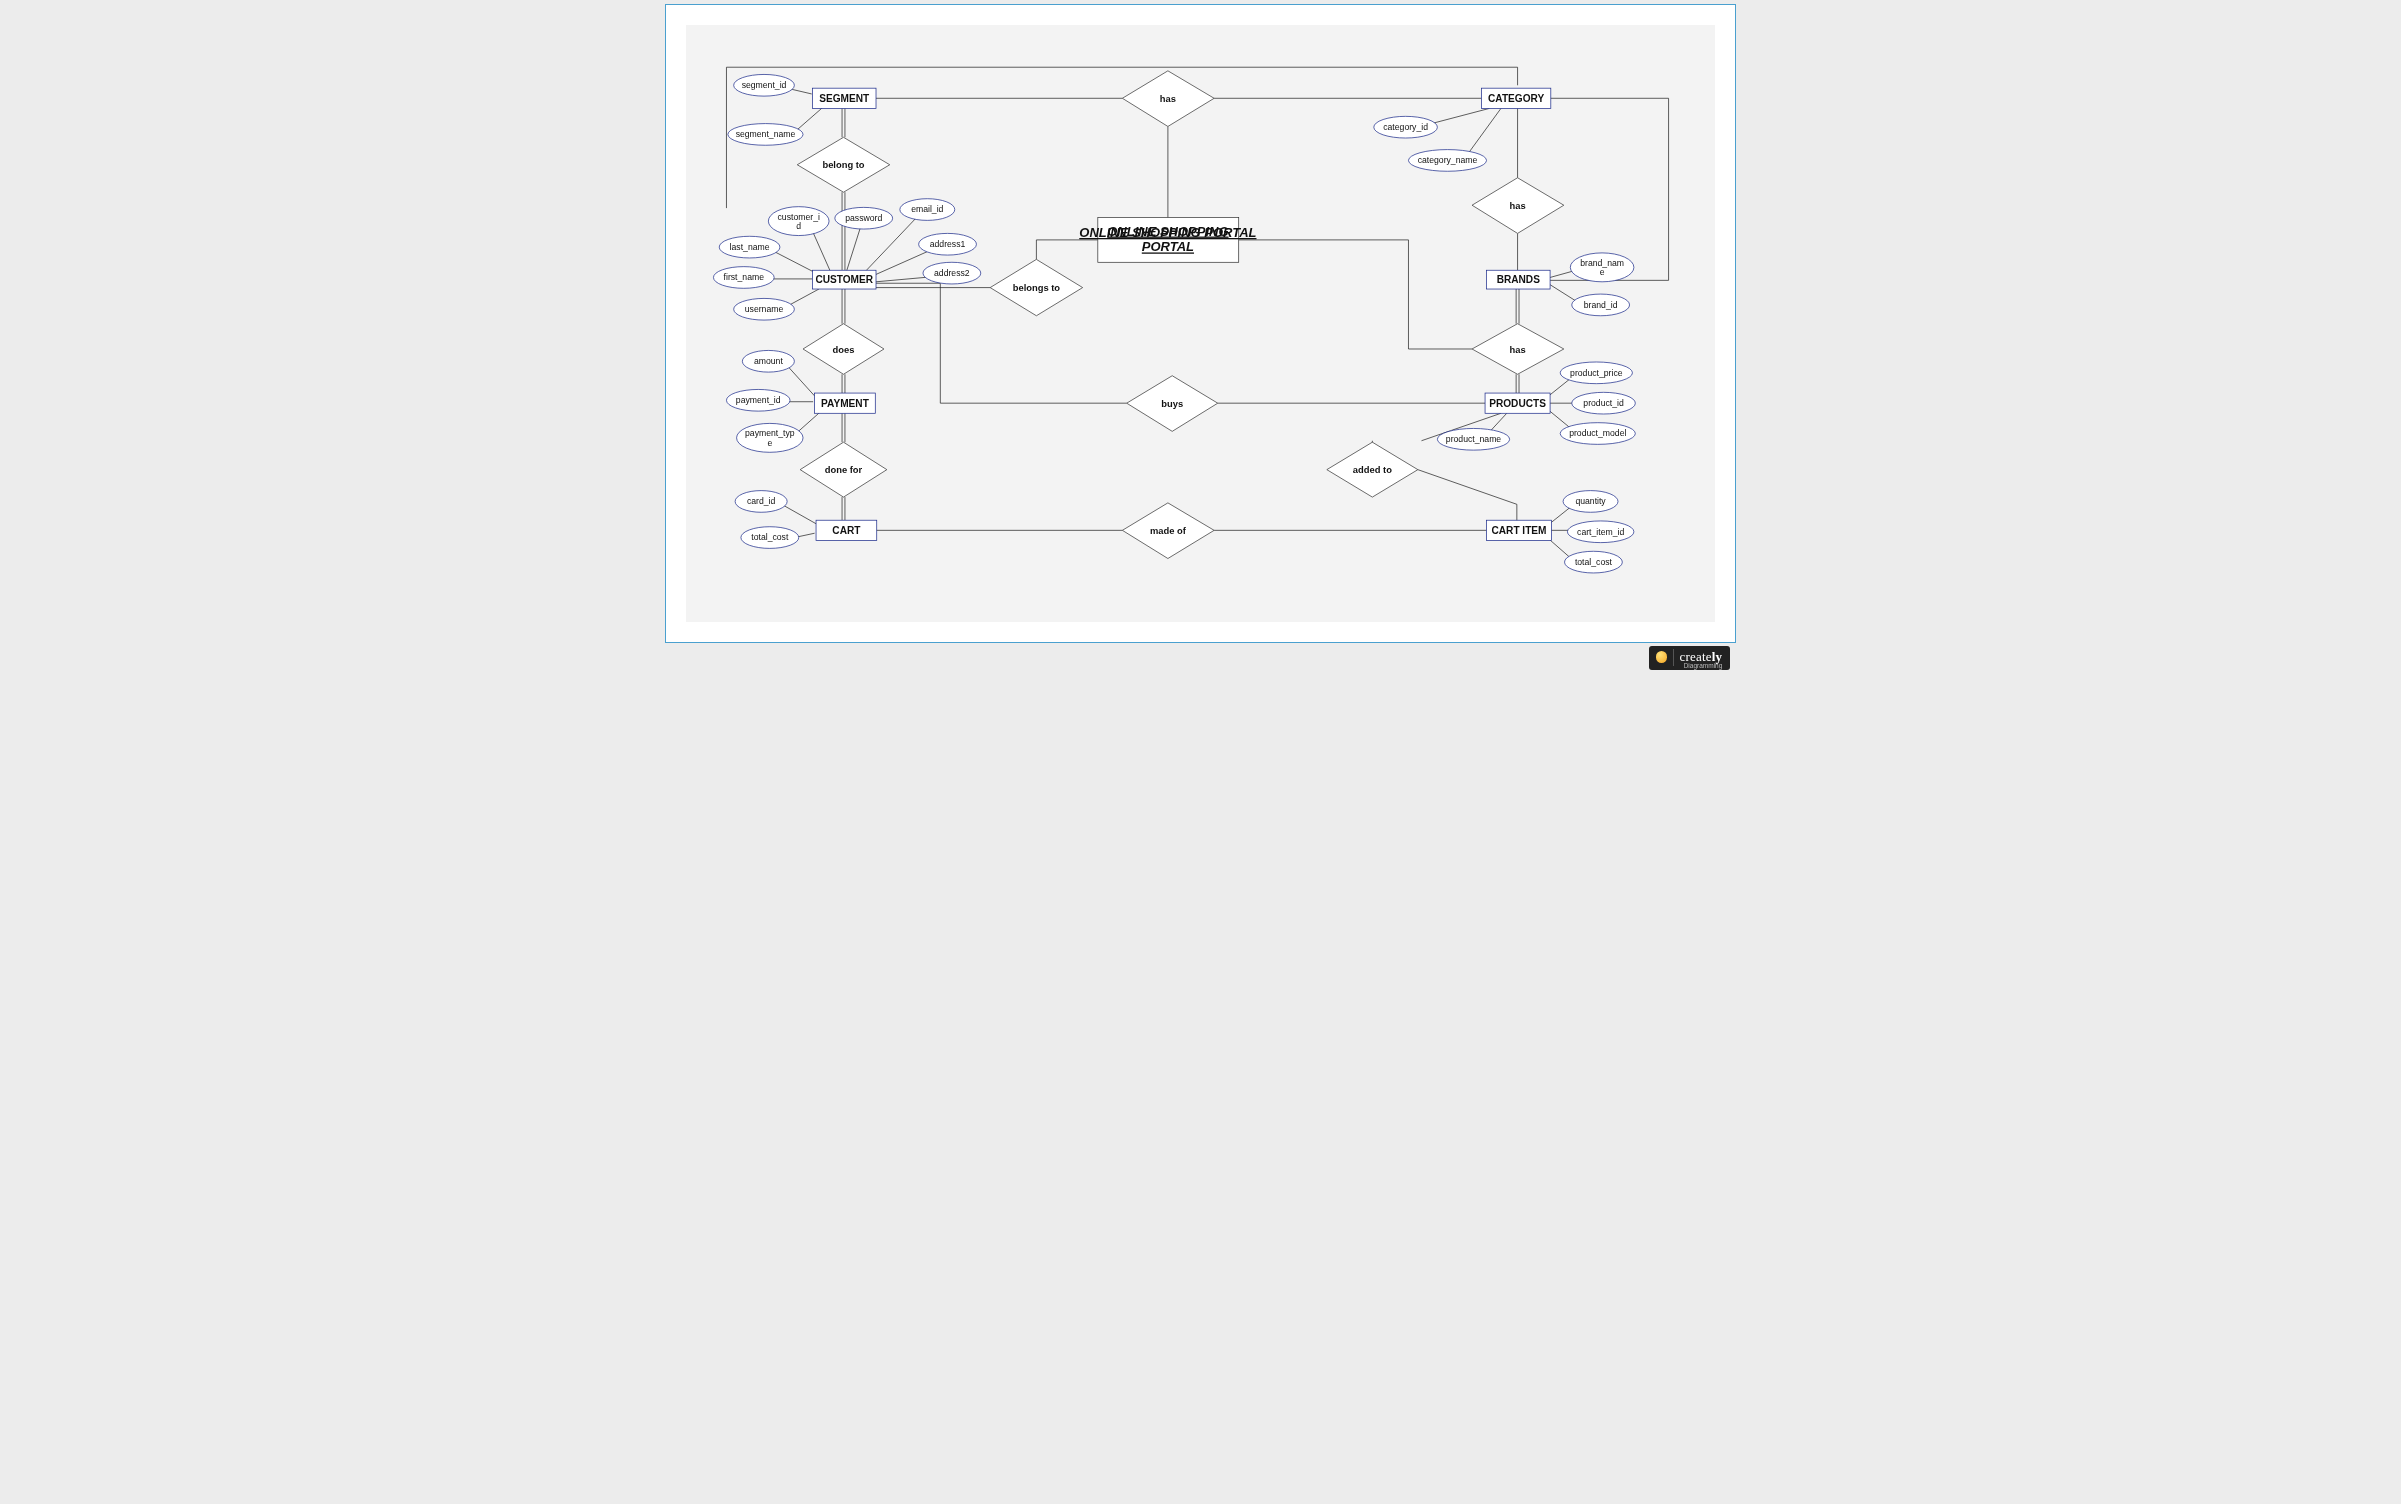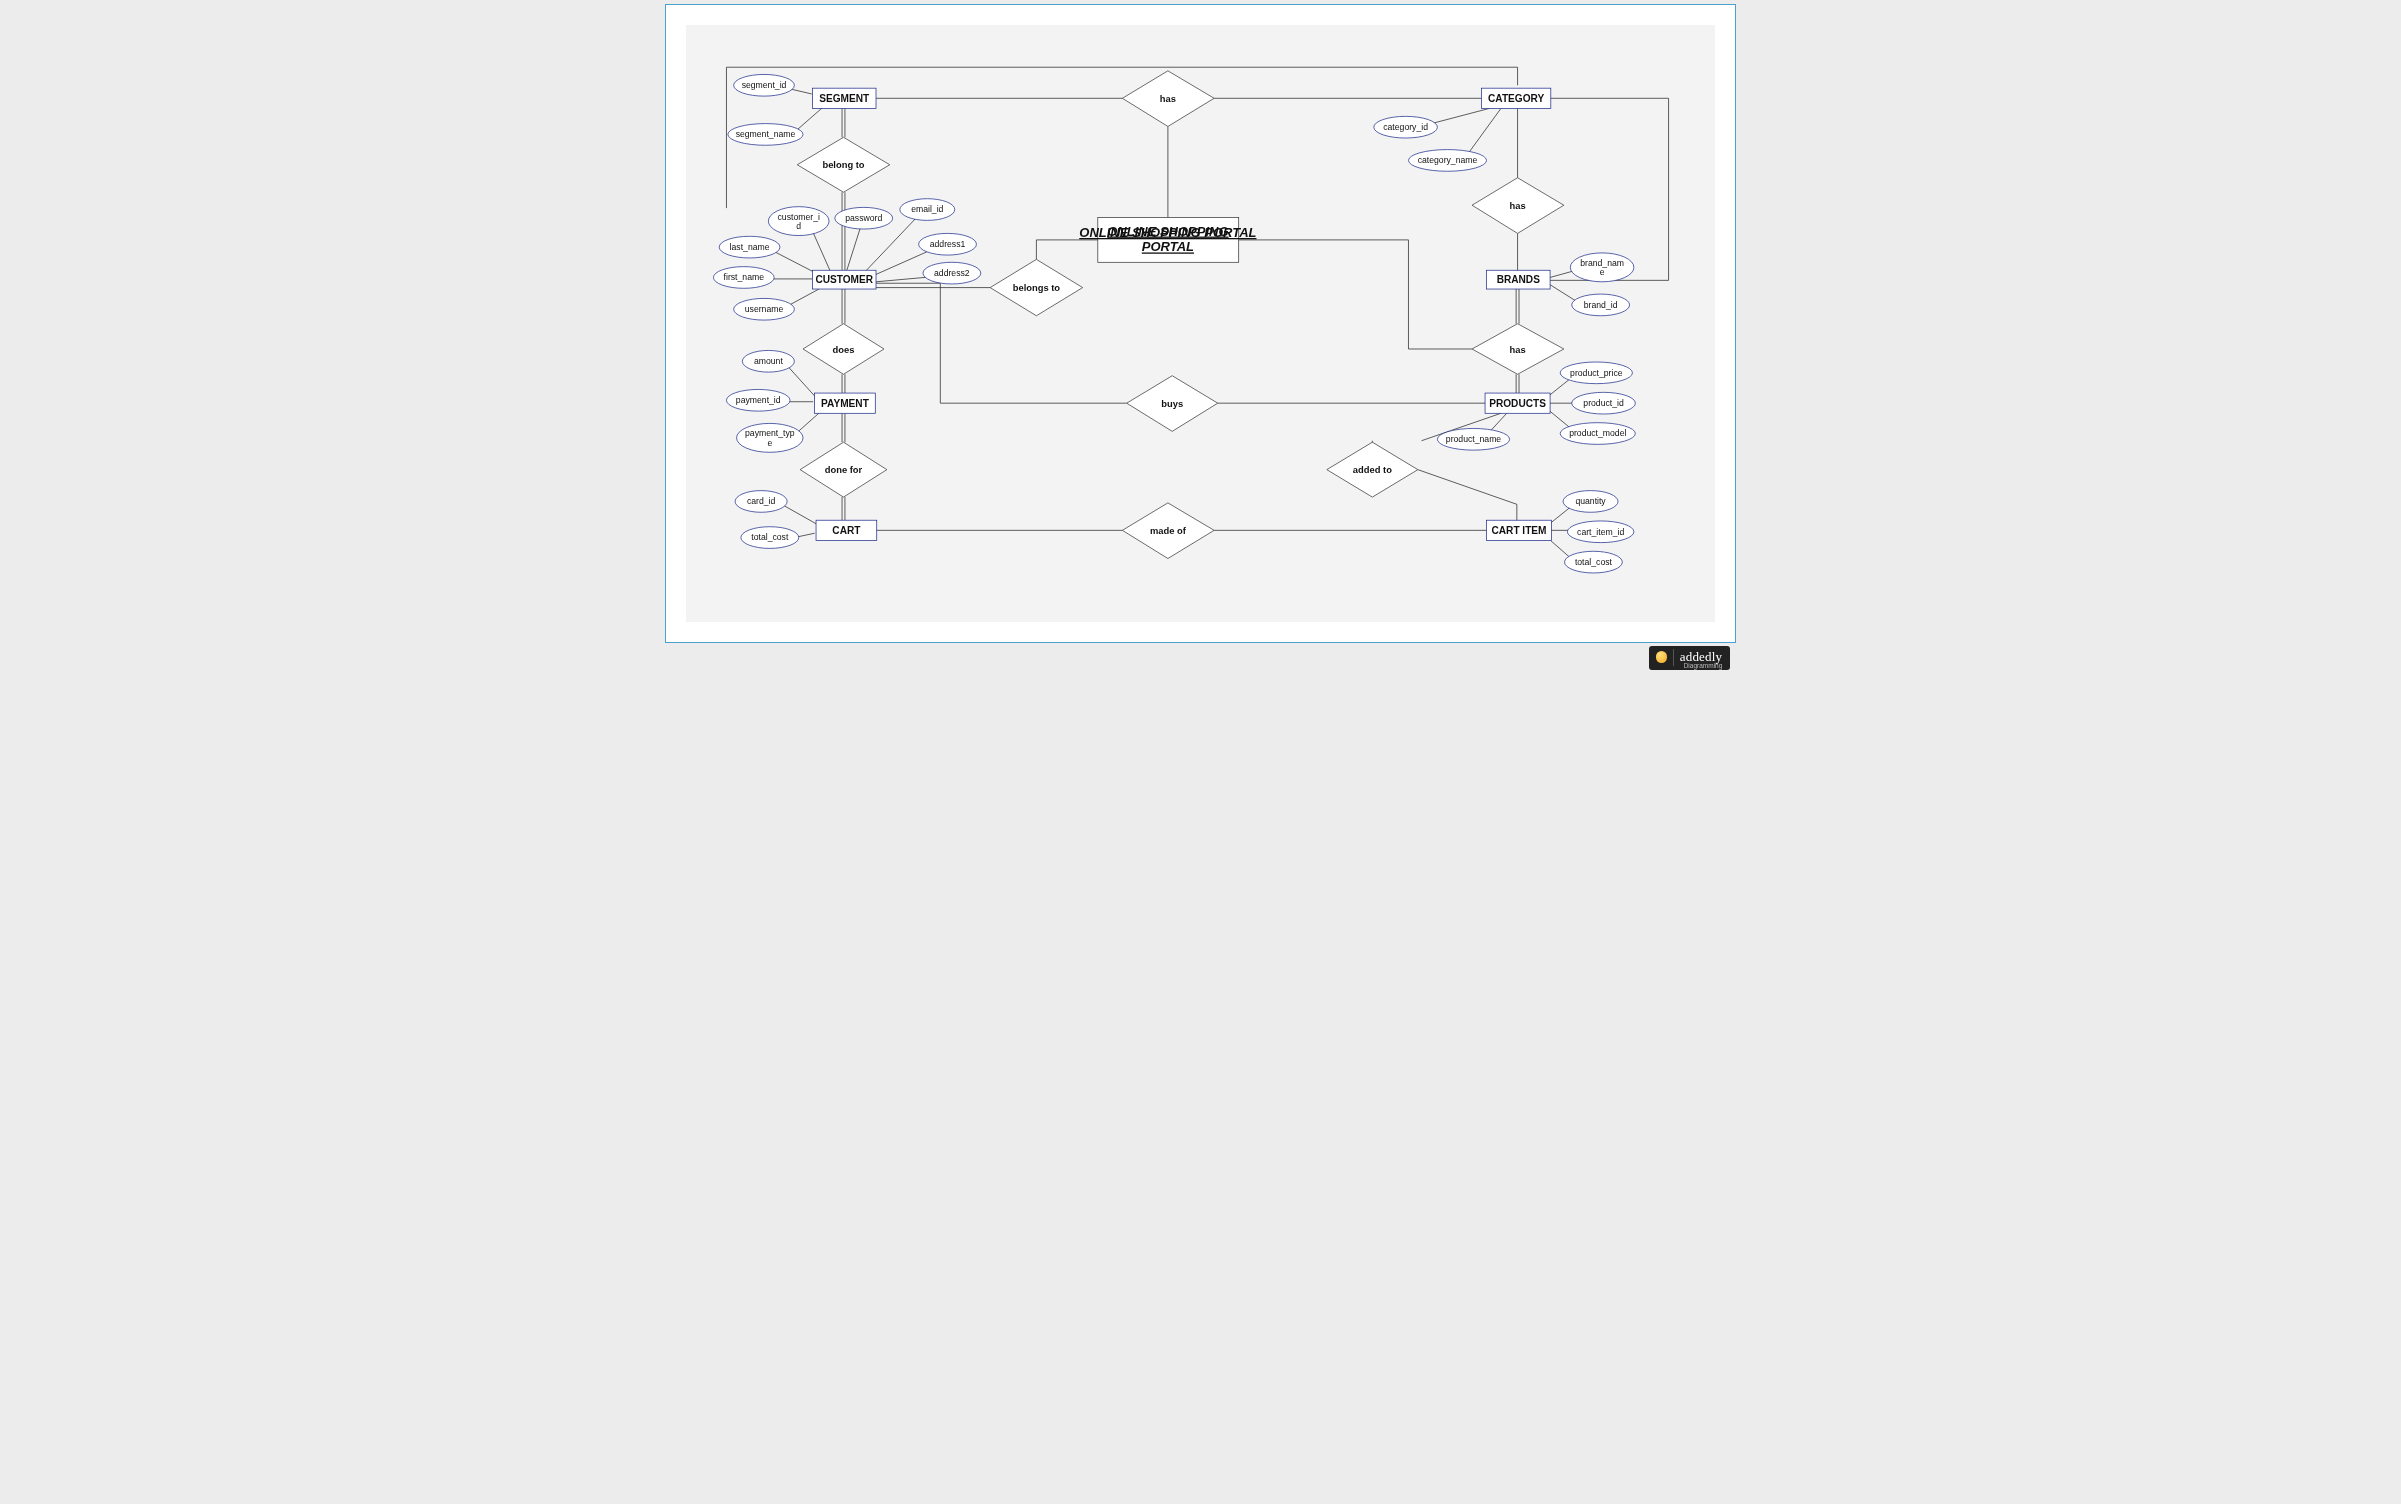--- a/index.html
+++ b/index.html
@@ -12,21 +12,21 @@
   .portal{fill:#fff;stroke:#333;stroke-width:1}
   .portal-text{font:italic 700 18px Arial;text-decoration:underline;fill:#111}
   .rel{fill:#fff;stroke:#333;stroke-width:1}
   .rel-text{font:700 13px Arial;fill:#111}
   .attr{fill:#fff;stroke:#1b2a8a;stroke-width:1}
   .attr-text{font:12px Arial;fill:#111}
   .edge{stroke:#222;stroke-width:1;fill:none}
   .logo{position:absolute;right:10px;bottom:5.8px;background:#222;color:#fff;border-radius:2.9px;padding:2.9px 7.2px 4.3px;display:flex;align-items:center;gap:5.8px;font-family:Georgia,serif}
   .bulb{width:11.6px;height:11.6px;border-radius:50%;background:radial-gradient(circle at 35% 30%,#ffe27a,#f5a623)}
   .logo .t1{font-size:13px;letter-spacing:0.2px}
-  .logo .ly{font-weight:400}
+  .logo .ly{font-weight:700}
   .logo .sub{font:6.5px Arial;color:#bbb;position:absolute;right:7.2px;bottom:1.4px}
   .sep{width:0.7px;height:17.4px;background:#555}
 </style>
 </head>
 <body>
 
 <div class="page">
   <div class="frame">
     <div class="canvas">
       <svg viewBox="0 0 1424 820">
@@ -246,18 +246,18 @@
 
         <rect x="572" y="276" width="191" height="0" fill="#fff"></rect>
       </svg>
     </div>
   </div>
 
   <div class="logo">
     <span class="bulb"></span>
     <span class="sep"></span>
     <span>
-      <span class="t1">added</span><span class="t1 ly">ly</span>
+      <span class="t1">create</span><span class="t1 ly">ly</span>
     </span>
     <span class="sub">Diagramming</span>
   </div>
 </div>
 
 
 </body></html>

